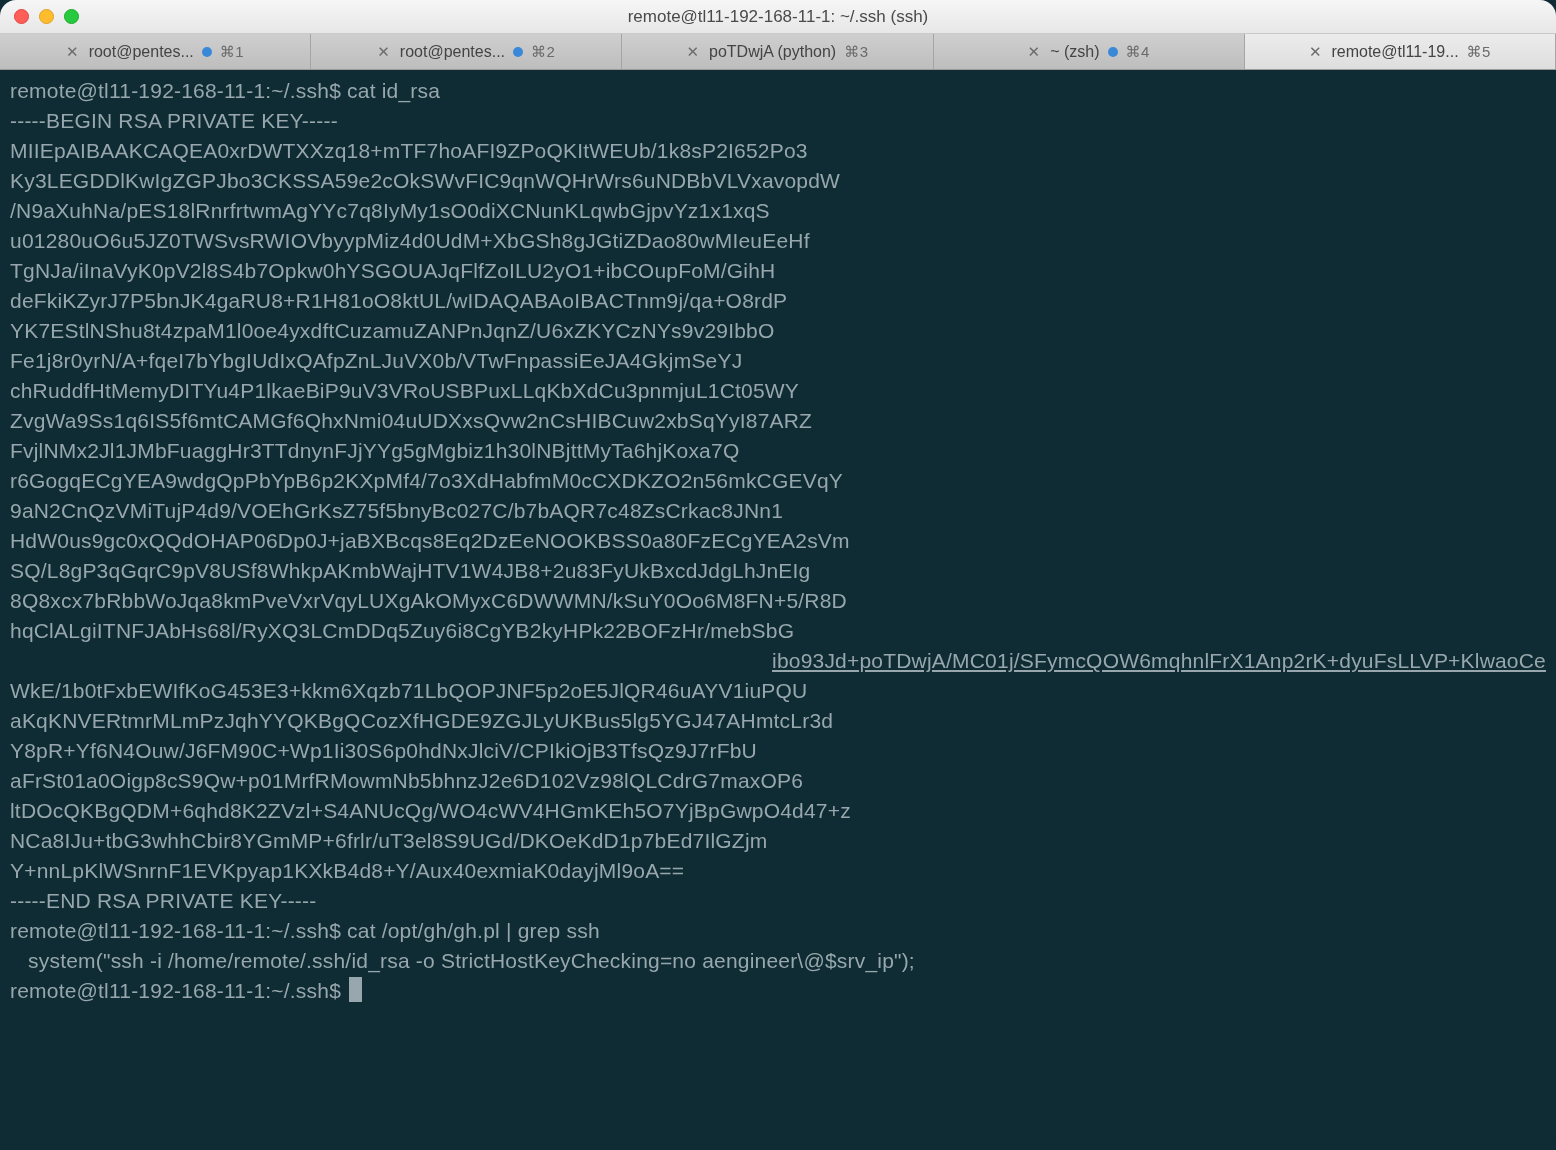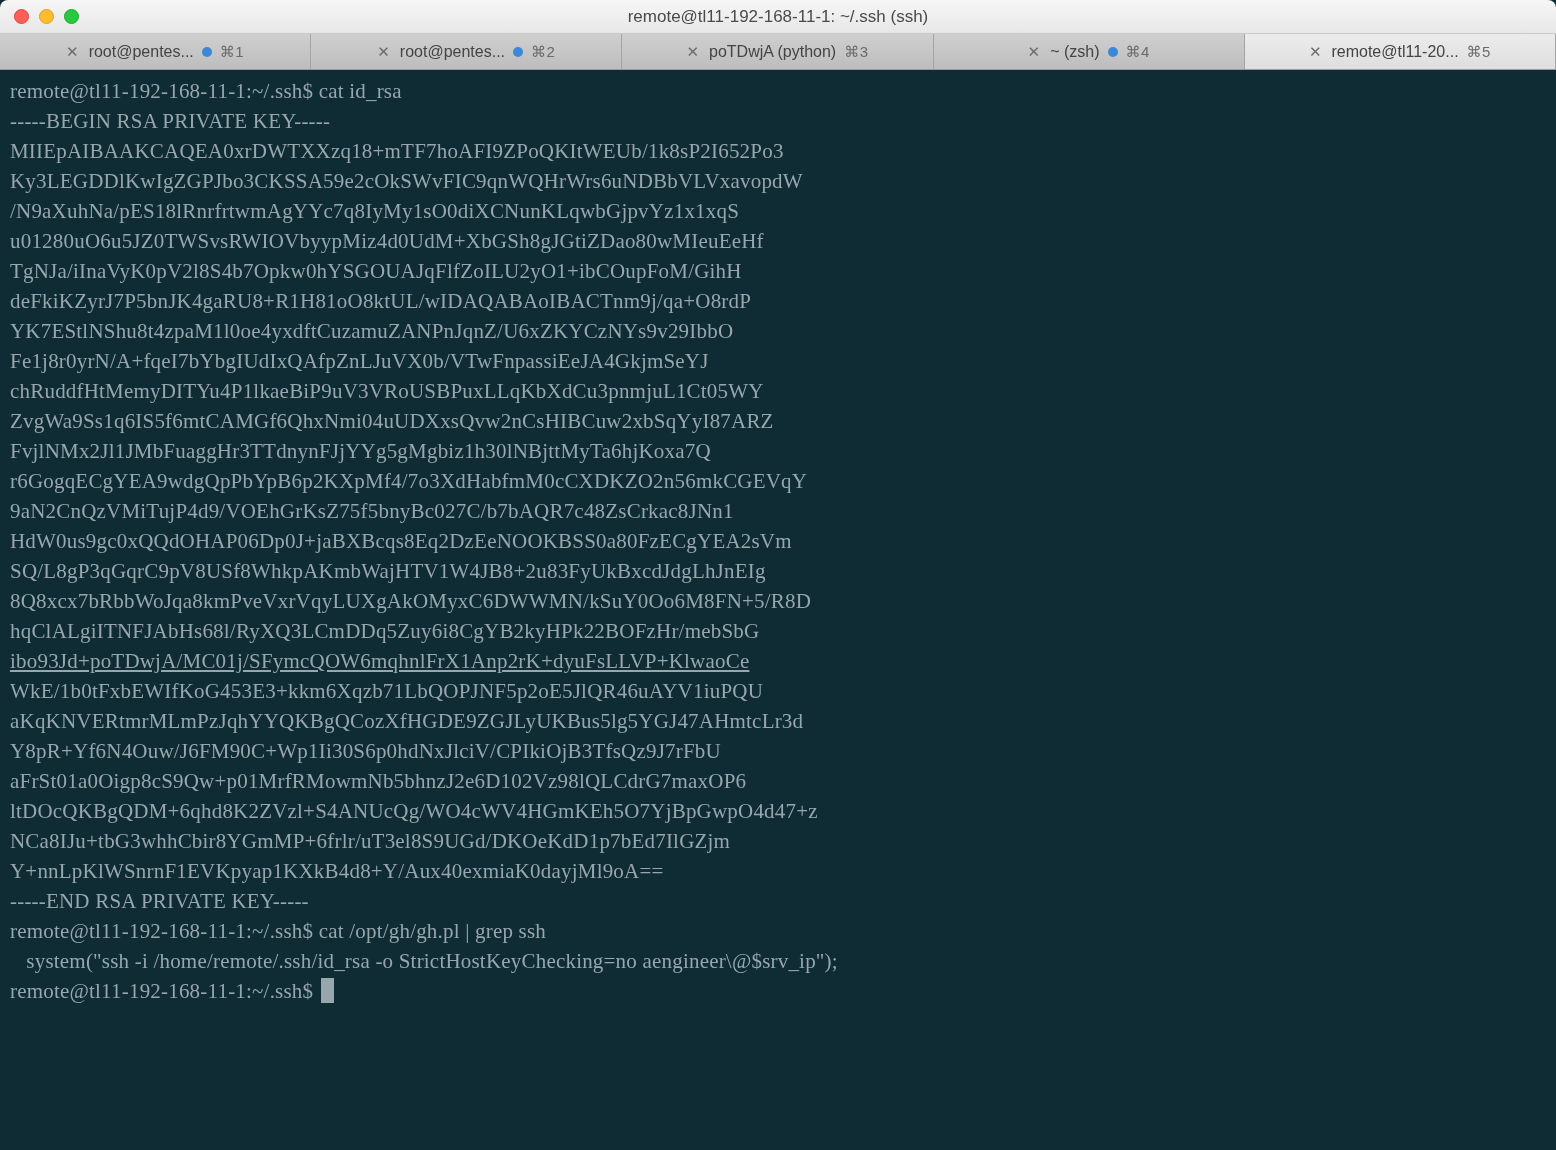--- a/index.html
+++ b/index.html
@@ -1,34 +1,34 @@
 <!DOCTYPE html>
 <html><head>
 <meta charset="utf-8">
 <style>
   * { margin: 0; padding: 0; box-sizing: border-box; }
   html, body { width: 1556px; height: 1150px; font-family: -apple-system, "Helvetica Neue", Arial, sans-serif; background: #0f2b33; overflow: hidden; }
-  .window { width: 1556px; height: 1150px; display: flex; flex-direction: column; border-radius: 8px; overflow: hidden; }
+  .window { width: 1556px; height: 1150px; display: flex; flex-direction: column; border-radius: 16px; overflow: hidden; }
   .titlebar { height: 34px; background: linear-gradient(#f6f6f6,#e7e7e7); display: flex; align-items: center; position: relative; border-bottom: 1px solid #c9c9c9; }
   .traffic { display: flex; gap: 10px; margin-left: 14px; }
   .dot { width: 15px; height: 15px; border-radius: 50%; }
   .dot.red { background:#ff5f56; border:1px solid #e0443e; }
   .dot.yellow { background:#ffbd2e; border:1px solid #dea123; }
   .dot.green { background:#27c93f; border:1px solid #1aab29; }
   .title { position:absolute; left:0; right:0; text-align:center; font-size:17px; color:#4a4a4a; pointer-events:none; }
   .tabbar { height: 36px; background: linear-gradient(#cfcfcf,#bdbdbd); display:flex; border-bottom:1px solid #9a9a9a; }
   .tab { flex:1; display:flex; align-items:center; justify-content:center; gap:8px; font-size:16px; color:#444; border-right:1px solid #a5a5a5; position:relative; cursor:default; padding:0 8px; min-width:0; }
   .tab.active { background: linear-gradient(#ececec,#dedede); }
   .tab .close { font-size:15px; color:#6b6b6b; margin-right:2px; }
   .tab .label { white-space:nowrap; overflow:hidden; text-overflow:ellipsis; max-width:160px;text-align:right; }
   .tab .status { width:10px; height:10px; border-radius:50%; background:#3a88d8; flex:0 0 auto; }
   .tab .shortcut { color:#6a6a6a; font-size:15px; letter-spacing:0.5px; flex:0 0 auto; }
-  .terminal { flex:1; background:#0f2b33; padding:6px 10px 10px 10px; font-family: Liberation Serif, serif; font-size:21px; line-height:30px; color:#97a7ad; white-space:pre; overflow:hidden; letter-spacing:0.2px; }
+  .terminal { flex:1; background:#0f2b33; padding:6px 10px 10px 10px; font-family: Liberation Sans, sans-serif; font-size:21px; line-height:30px; color:#97a7ad; white-space:pre; overflow:hidden; letter-spacing:0.2px; }
   .terminal .line { display:block; }
-  .terminal .underlined { text-decoration: underline; text-decoration-color:#97a7ad; }
+  .terminal .underlined { text-decoration: underline; text-decoration-color:#97a7ad;text-align:right; }
   .cursor { display:inline-block; width:13px; height:25px; background:#97a7ad; vertical-align:text-bottom; margin-left:2px; }
 </style>
 </head>
 <body>
 
 <div class="window">
   <div class="titlebar">
     <div class="traffic">
       <div class="dot red"></div>
       <div class="dot yellow"></div>
@@ -56,19 +56,19 @@
         <span class="shortcut">⌘3</span>
       </div>
       <div class="tab">
         <span class="close">✕</span>
         <span class="label">~ (zsh)</span>
         <span class="status"></span>
         <span class="shortcut">⌘4</span>
       </div>
       <div class="tab active">
         <span class="close">✕</span>
-        <span class="label">remote@tl11-20...</span>
+        <span class="label">remote@tl11-19...</span>
         <span class="shortcut">⌘5</span>
       </div>
     </div>
 
   <div class="terminal" id="terminal"><span class="line">remote@tl11-192-168-11-1:~/.ssh$ cat id_rsa</span><span class="line">-----BEGIN RSA PRIVATE KEY-----</span><span class="line">MIIEpAIBAAKCAQEA0xrDWTXXzq18+mTF7hoAFI9ZPoQKItWEUb/1k8sP2I652Po3</span><span class="line">Ky3LEGDDlKwIgZGPJbo3CKSSA59e2cOkSWvFIC9qnWQHrWrs6uNDBbVLVxavopdW</span><span class="line">/N9aXuhNa/pES18lRnrfrtwmAgYYc7q8IyMy1sO0diXCNunKLqwbGjpvYz1x1xqS</span><span class="line">u01280uO6u5JZ0TWSvsRWIOVbyypMiz4d0UdM+XbGSh8gJGtiZDao80wMIeuEeHf</span><span class="line">TgNJa/iInaVyK0pV2l8S4b7Opkw0hYSGOUAJqFlfZoILU2yO1+ibCOupFoM/GihH</span><span class="line">deFkiKZyrJ7P5bnJK4gaRU8+R1H81oO8ktUL/wIDAQABAoIBACTnm9j/qa+O8rdP</span><span class="line">YK7EStlNShu8t4zpaM1l0oe4yxdftCuzamuZANPnJqnZ/U6xZKYCzNYs9v29IbbO</span><span class="line">Fe1j8r0yrN/A+fqeI7bYbgIUdIxQAfpZnLJuVX0b/VTwFnpassiEeJA4GkjmSeYJ</span><span class="line">chRuddfHtMemyDITYu4P1lkaeBiP9uV3VRoUSBPuxLLqKbXdCu3pnmjuL1Ct05WY</span><span class="line">ZvgWa9Ss1q6IS5f6mtCAMGf6QhxNmi04uUDXxsQvw2nCsHIBCuw2xbSqYyI87ARZ</span><span class="line">FvjlNMx2Jl1JMbFuaggHr3TTdnynFJjYYg5gMgbiz1h30lNBjttMyTa6hjKoxa7Q</span><span class="line">r6GogqECgYEA9wdgQpPbYpB6p2KXpMf4/7o3XdHabfmM0cCXDKZO2n56mkCGEVqY</span><span class="line">9aN2CnQzVMiTujP4d9/VOEhGrKsZ75f5bnyBc027C/b7bAQR7c48ZsCrkac8JNn1</span><span class="line">HdW0us9gc0xQQdOHAP06Dp0J+jaBXBcqs8Eq2DzEeNOOKBSS0a80FzECgYEA2sVm</span><span class="line">SQ/L8gP3qGqrC9pV8USf8WhkpAKmbWajHTV1W4JB8+2u83FyUkBxcdJdgLhJnEIg</span><span class="line">8Q8xcx7bRbbWoJqa8kmPveVxrVqyLUXgAkOMyxC6DWWMN/kSuY0Oo6M8FN+5/R8D</span><span class="line">hqClALgiITNFJAbHs68l/RyXQ3LCmDDq5Zuy6i8CgYB2kyHPk22BOFzHr/mebSbG</span><span class="line underlined">ibo93Jd+poTDwjA/MC01j/SFymcQOW6mqhnlFrX1Anp2rK+dyuFsLLVP+KlwaoCe</span><span class="line">WkE/1b0tFxbEWIfKoG453E3+kkm6Xqzb71LbQOPJNF5p2oE5JlQR46uAYV1iuPQU</span><span class="line">aKqKNVERtmrMLmPzJqhYYQKBgQCozXfHGDE9ZGJLyUKBus5lg5YGJ47AHmtcLr3d</span><span class="line">Y8pR+Yf6N4Ouw/J6FM90C+Wp1Ii30S6p0hdNxJlciV/CPIkiOjB3TfsQz9J7rFbU</span><span class="line">aFrSt01a0Oigp8cS9Qw+p01MrfRMowmNb5bhnzJ2e6D102Vz98lQLCdrG7maxOP6</span><span class="line">ltDOcQKBgQDM+6qhd8K2ZVzl+S4ANUcQg/WO4cWV4HGmKEh5O7YjBpGwpO4d47+z</span><span class="line">NCa8IJu+tbG3whhCbir8YGmMP+6frlr/uT3el8S9UGd/DKOeKdD1p7bEd7IlGZjm</span><span class="line">Y+nnLpKlWSnrnF1EVKpyap1KXkB4d8+Y/Aux40exmiaK0dayjMl9oA==</span><span class="line">-----END RSA PRIVATE KEY-----</span><span class="line">remote@tl11-192-168-11-1:~/.ssh$ cat /opt/gh/gh.pl | grep ssh</span><span class="line">   system("ssh -i /home/remote/.ssh/id_rsa -o StrictHostKeyChecking=no aengineer\@$srv_ip");</span><span class="line">remote@tl11-192-168-11-1:~/.ssh$ <span class="cursor"></span></span></div>
 </div>
 
 </body></html>

